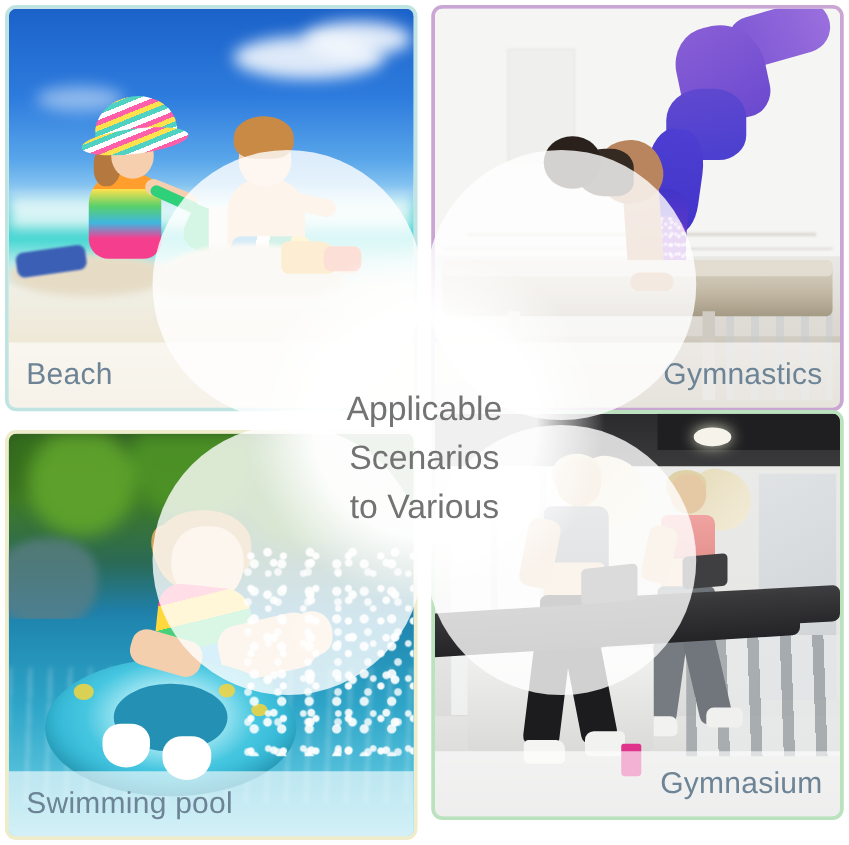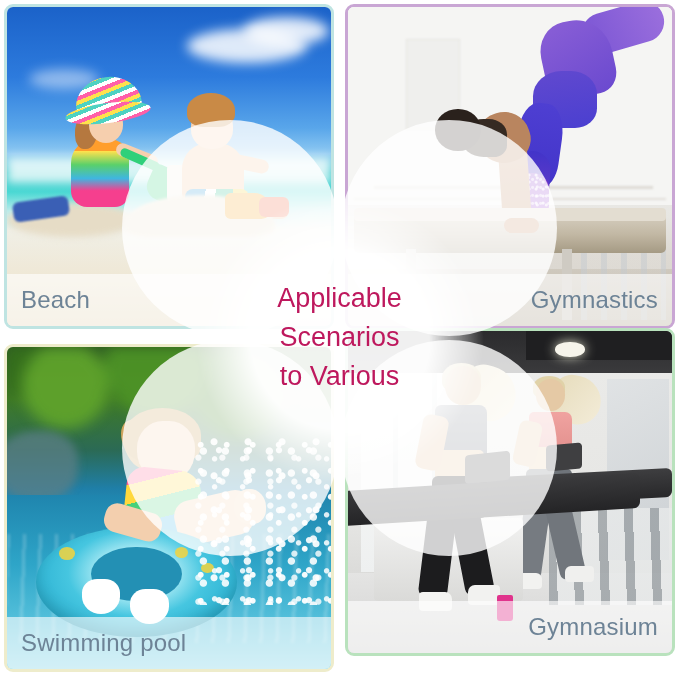--- a/index.html
+++ b/index.html
@@ -462,20 +462,20 @@
       </div>
     </div>
   </div>
 
   <div id="center-overlay">
     <div class="ovl o-tl"></div>
     <div class="ovl o-tr"></div>
     <div class="ovl o-bl"></div>
     <div class="ovl o-br"></div>
     <div class="ovl-core"></div>
-    <div id="center-text" style="color: #be185d;">
+    <div id="center-text" style="color: #737373; margin-top: 29px;">
       <span class="ln">Applicable</span>
       <span class="ln">Scenarios</span>
       <span class="ln">to Various</span>
     </div>
   </div>
 
 </div>
 
 </body></html>

